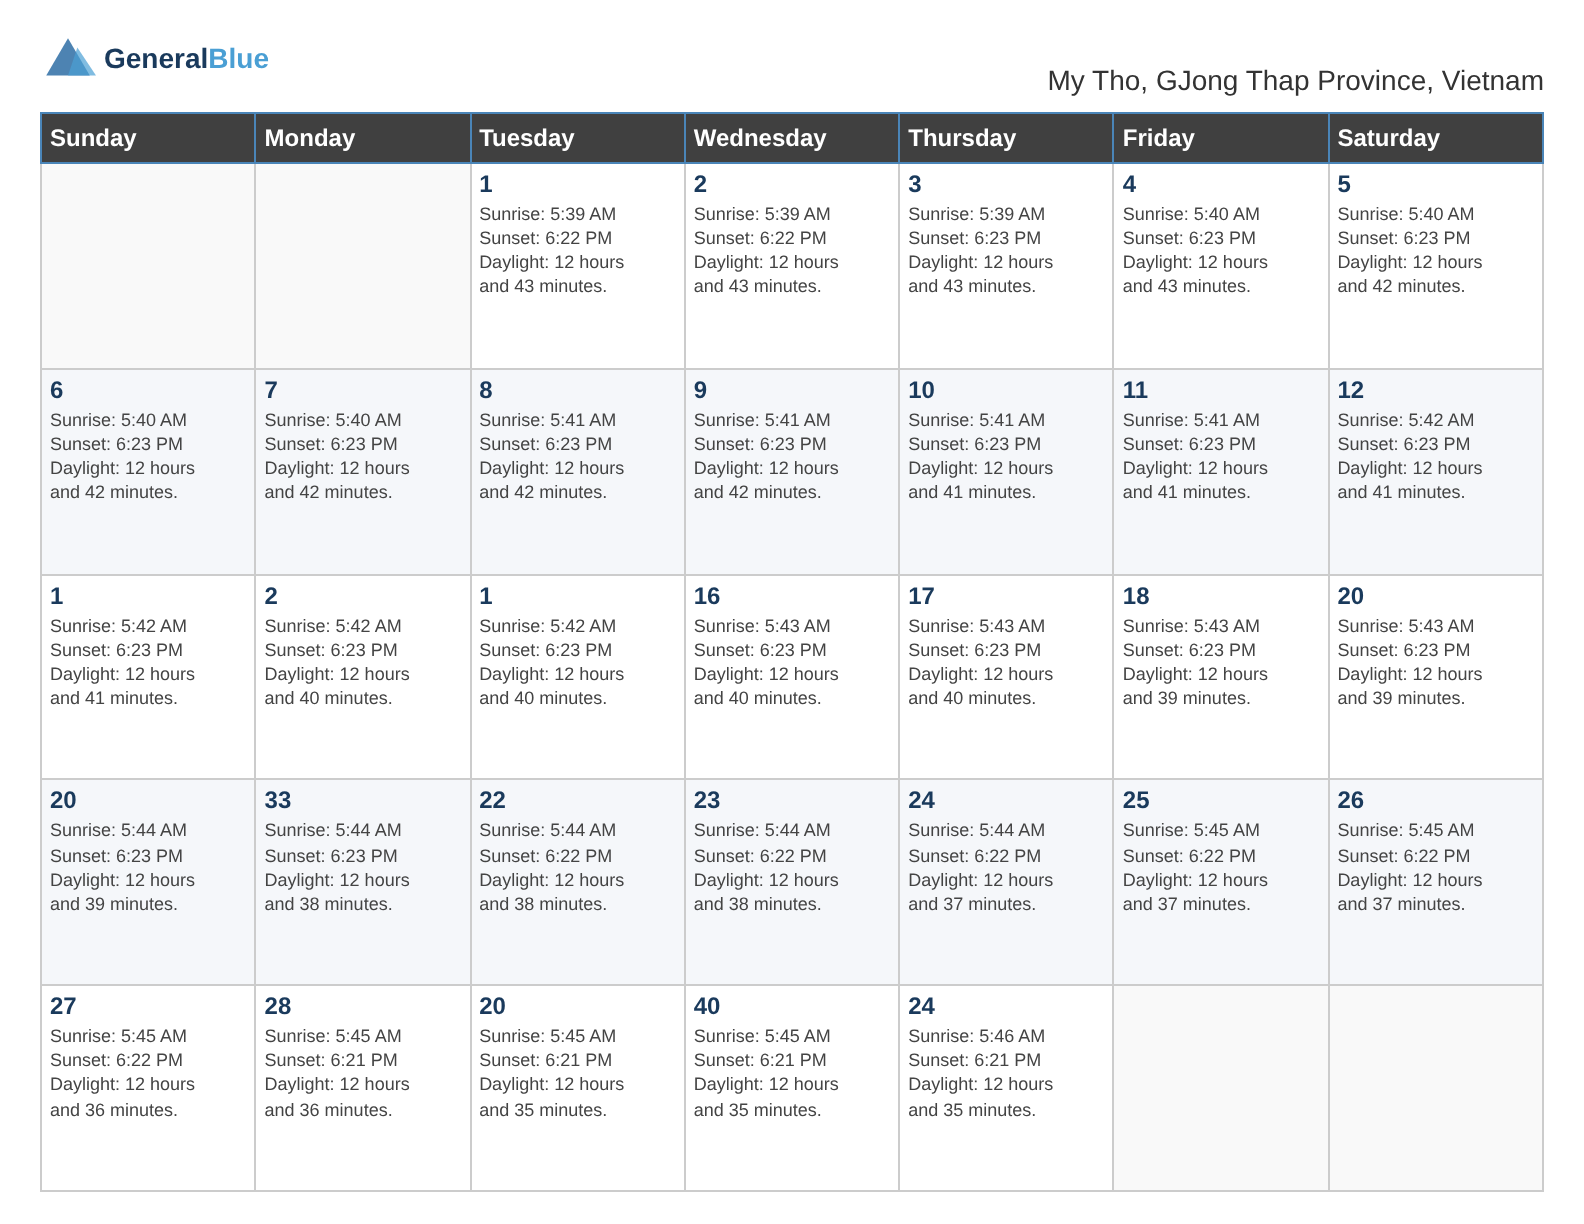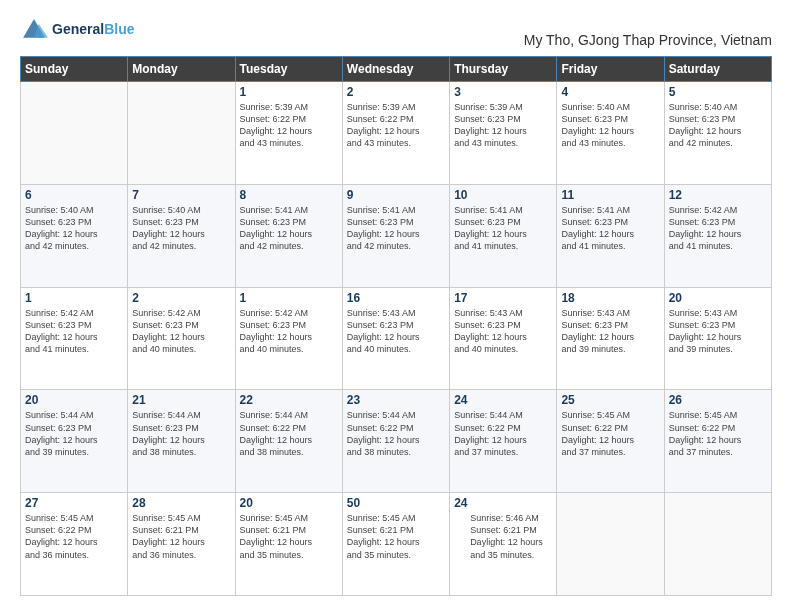--- a/index.html
+++ b/index.html
@@ -275,21 +275,21 @@
         </tr>
         <tr class="row-alt">
           <td>
             <div class="day-num">20</div>
             <div class="day-info" style="white-space: pre-line;">Sunrise: 5:44 AM
 Sunset: 6:23 PM
 Daylight: 12 hours
 and 39 minutes.</div>
           </td>
           <td>
-            <div class="day-num">21</div>
+            <div class="day-num">33</div>
             <div class="day-info" style="white-space: pre-line;">Sunrise: 5:44 AM
 Sunset: 6:23 PM
 Daylight: 12 hours
 and 38 minutes.</div>
           </td>
           <td>
             <div class="day-num">22</div>
             <div class="day-info" style="white-space: pre-line;">Sunrise: 5:44 AM
 Sunset: 6:22 PM
 Daylight: 12 hours
@@ -340,29 +340,29 @@
 and 36 minutes.</div>
           </td>
           <td>
             <div class="day-num">20</div>
             <div class="day-info" style="white-space: pre-line;">Sunrise: 5:45 AM
 Sunset: 6:21 PM
 Daylight: 12 hours
 and 35 minutes.</div>
           </td>
           <td>
-            <div class="day-num">50</div>
+            <div class="day-num">40</div>
             <div class="day-info" style="white-space: pre-line;">Sunrise: 5:45 AM
 Sunset: 6:21 PM
 Daylight: 12 hours
 and 35 minutes.</div>
           </td>
           <td>
             <div class="day-num">24</div>
-            <div class="day-info" style="white-space: pre-line; margin-left: 16px;">Sunrise: 5:46 AM
+            <div class="day-info" style="white-space: pre-line;">Sunrise: 5:46 AM
 Sunset: 6:21 PM
 Daylight: 12 hours
 and 35 minutes.</div>
           </td>
           <td class="empty"></td>
           <td class="empty"></td>
         </tr>
       </tbody>
   </table>
 </div>

